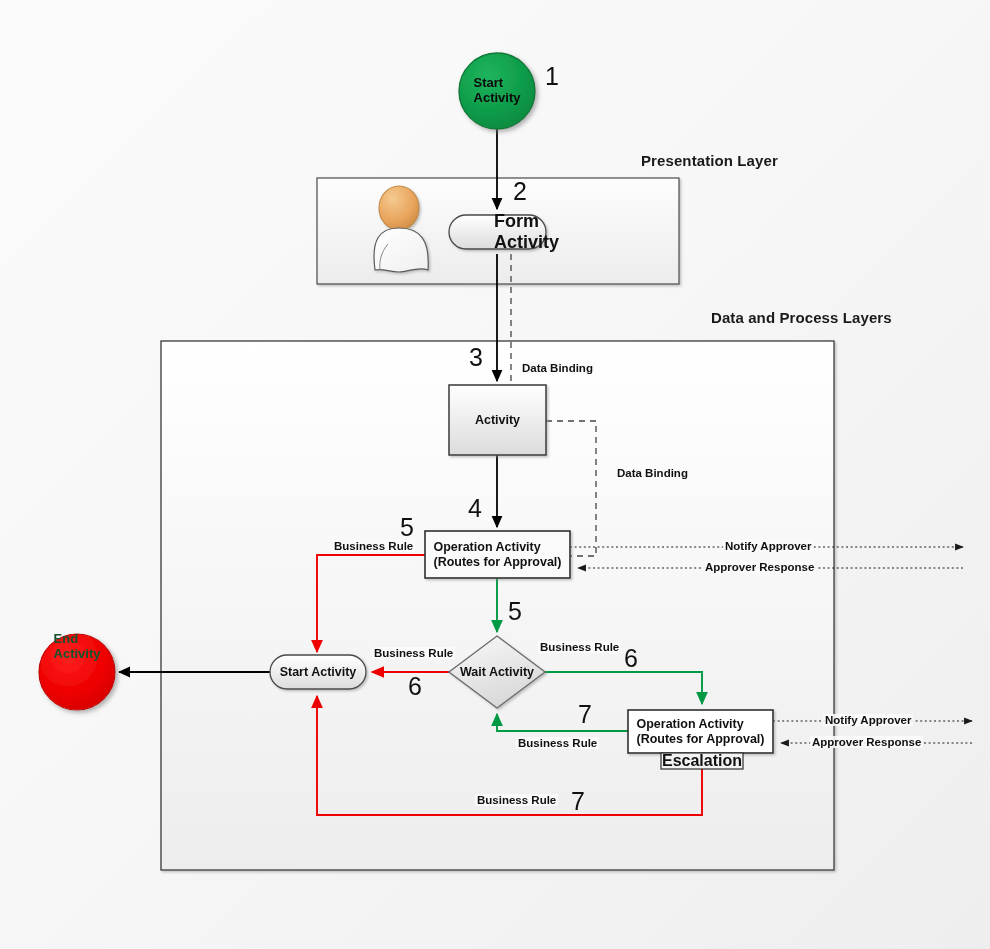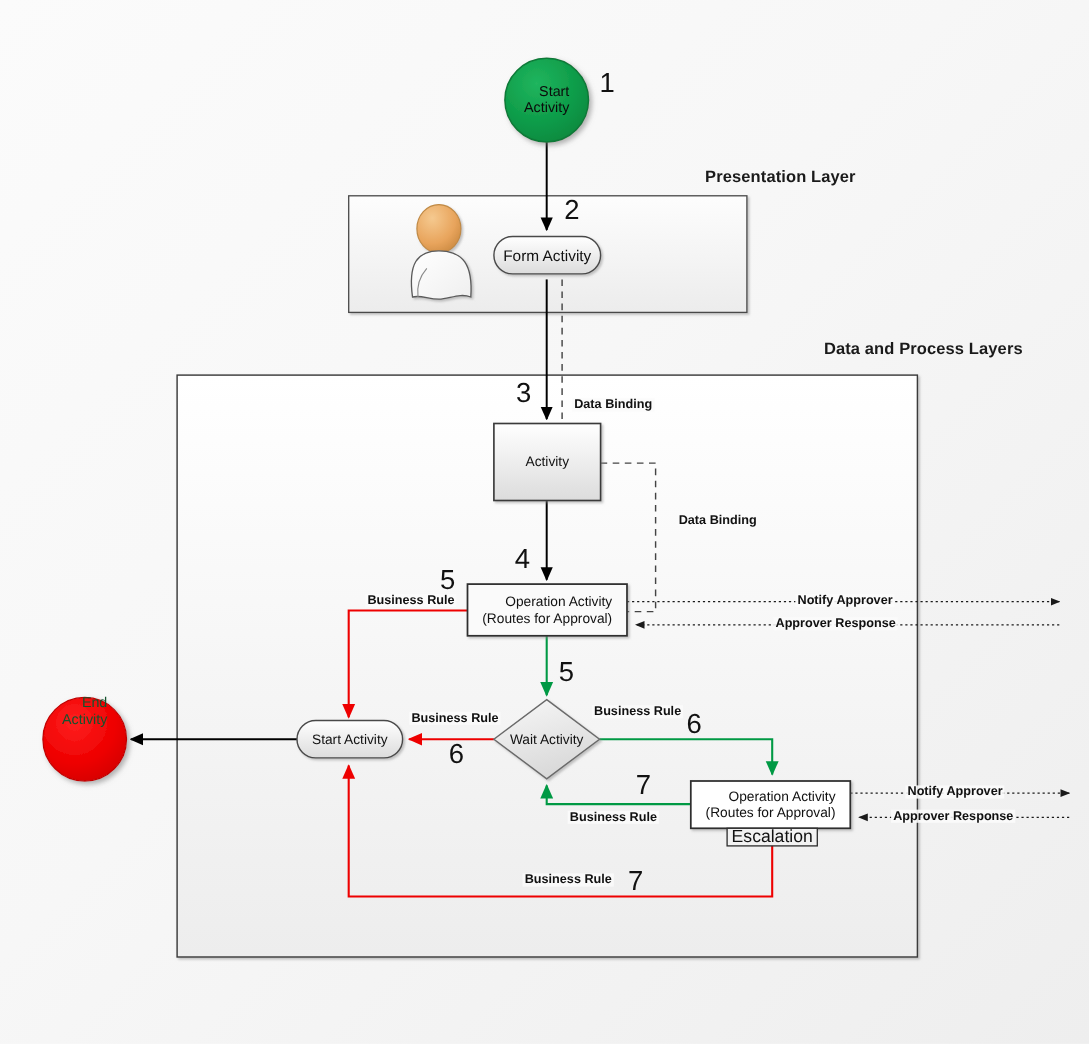--- a/index.html
+++ b/index.html
@@ -12,21 +12,21 @@
   }
   #stage{position:absolute;inset:0;width:990px;height:949px;}
   svg#diagram{position:absolute;left:0;top:0;width:990px;height:949px;}
 
   .layer-title{
     position:absolute;font-weight:bold;font-size:15px;color:#1a1a1a;
     white-space:nowrap;letter-spacing:.1px;
   }
   .node-label{
     position:absolute;display:flex;align-items:center;justify-content:center;
-    text-align:right;font-weight:normal;pointer-events:none;
+    text-align:left;font-weight:bold;pointer-events:none;
     line-height:1.15;
   }
   .step-num{
     position:absolute;font-size:25px;font-weight:400;color:#111;
     font-family:"Liberation Sans", sans-serif;
   }
   .edge-label{
     position:absolute;font-size:11.5px;font-weight:bold;color:#111;
     white-space:nowrap;background:rgba(250,250,250,.88);padding:0 2px;
   }
@@ -147,26 +147,26 @@
     <rect x="628" y="710" width="145" height="43" fill="#ffffff" stroke="#2f2f2f" stroke-width="1.6" filter="url(#tinyShadow)"></rect>
 
     <rect x="661" y="753" width="82" height="16" fill="#f2f2f2" stroke="#2f2f2f" stroke-width="1.2"></rect>
 
     <rect x="270" y="655" width="96" height="34" rx="17" ry="17" fill="url(#gradBox)" stroke="#4a4a4a" stroke-width="1.3" filter="url(#tinyShadow)"></rect>
 
     <circle cx="77" cy="672" r="38" fill="url(#gradRed)" stroke="#c40000" stroke-width="1.2" filter="url(#softShadow)"></circle>
   </svg>
 
   <div class="layer-title" style="left:641px; top:152px;">Presentation Layer</div>
-  <div class="layer-title" style="left:711px; top:309px;margin-left:38px;">Data and Process Layers</div>
+  <div class="layer-title" style="left:711px; top:309px;">Data and Process Layers</div>
 
   <div class="node-label" style="left:459px; top:60px; width:76px; height:62px; font-size:13px; color:#0b0b0b; white-space:pre-line;">Start
 Activity</div>
 
-  <div class="node-label" style="left:449px; top:215px; width:97px; height:34px; font-size:14px; color:#111;">Form Activity</div>
+  <div class="node-label" style="left:449px; top:215px; width:97px; height:34px; font-size:18px; color:#111;padding-left:45px;">Form Activity</div>
 
   <div class="node-label" style="left:449px; top:385px; width:97px; height:70px; font-size:12.5px; color:#111;">Activity</div>
 
   <div class="node-label" style="left:425px; top:531px; width:145px; height:47px; font-size:12.5px; color:#111; white-space:pre-line;">Operation Activity
 (Routes for Approval)</div>
 
   <div class="node-label" style="left:449px; top:656px; width:96px; height:32px; font-size:12.5px; color:#111;">Wait Activity</div>
 
   <div class="node-label" style="left:628px; top:710px; width:145px; height:43px; font-size:12.5px; color:#111; white-space:pre-line;">Operation Activity
 (Routes for Approval)</div>

